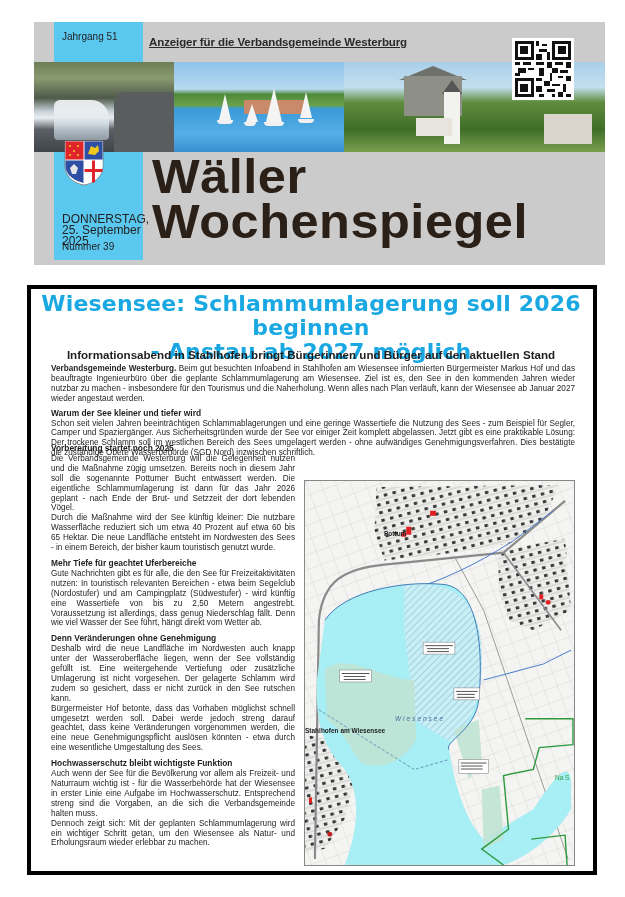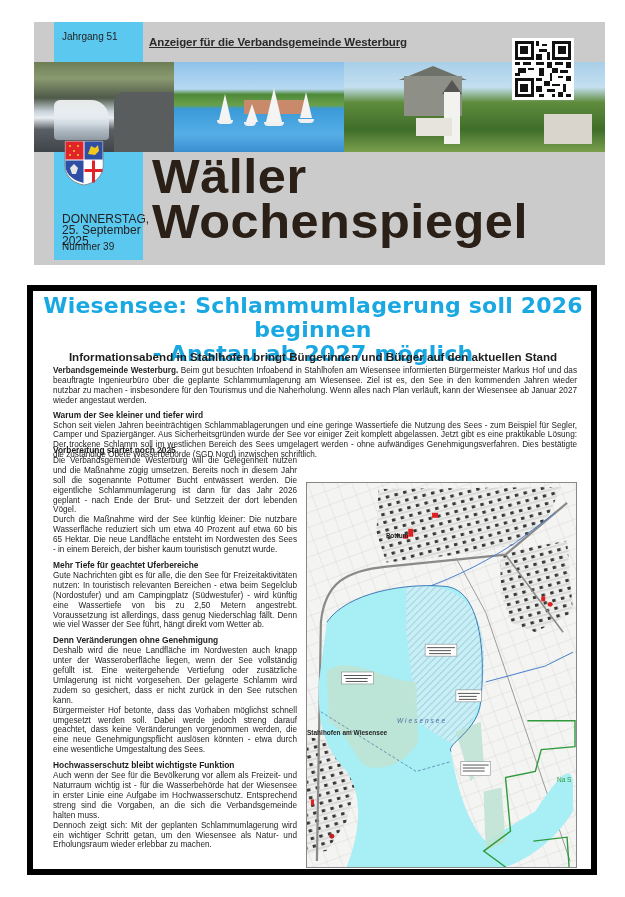--- a/index.html
+++ b/index.html
@@ -33,21 +33,21 @@
   .qr svg { width: 56px; height: 56px; display: block; }
 
   .blue-bottom { position: absolute; left: 20px; top: 130px; width: 89px; height: 108px; background: #5bc8f0; }
   .coa { position: absolute; left: 30px; top: 118px; width: 40px; height: 46px; }
   .dateline { position: absolute; left: 8px; top: 62px; font-size: 12px; color: #222; line-height: 11px; }
   .issue { position: absolute; left: 8px; top: 89px; font-size: 10px; color: #222; }
 
   .title { position: absolute; left: 118px; top: 132px; font-size: 49px; font-weight: bold; color: #2b2018; line-height: 45px; letter-spacing: 0.5px; font-family: "Liberation Sans", sans-serif; transform: scaleX(1.03); transform-origin: left top; }
 
   
-  .article { position: absolute; left: 27px; top: 285px; width: 570px; height: 590px; border: 6px solid #000000; background: #fff; }
+  .article { position: absolute; left: 27px; top: 285px; width: 570px; height: 590px; border: 4px solid #000000; background: #fff; }
   .headline { position: absolute; left: 0; top: 3px; width: 560px; text-align: center; font-size: 22px; line-height: 24px; font-weight: bold; color: #1aa8e2; letter-spacing: 0.2px; font-family: "DejaVu Sans", sans-serif; }
   .subhead { position: absolute; left: 0; top: 59px; width: 560px; text-align: center; font-size: 11.6px; font-weight: bold; color: #1e1e1e; }
 
   .body-full { position: absolute; left: 20px; top: 75px; width: 524px; font-size: 8.2px; line-height: 9.9px; color: #1e1e1e; text-align: justify; }
   .body-full p { margin: 0 0 5px 0; }
   .body-col { position: absolute; left: 20px; top: 155px; width: 244px; font-size: 8.2px; line-height: 9.9px; color: #1e1e1e; text-align: justify; }
   .body-col p { margin: 0; }
   .section { margin-bottom: 6px; }
   .sh { font-weight: bold; font-size: 8.4px; }
   .lead { font-weight: bold; }

